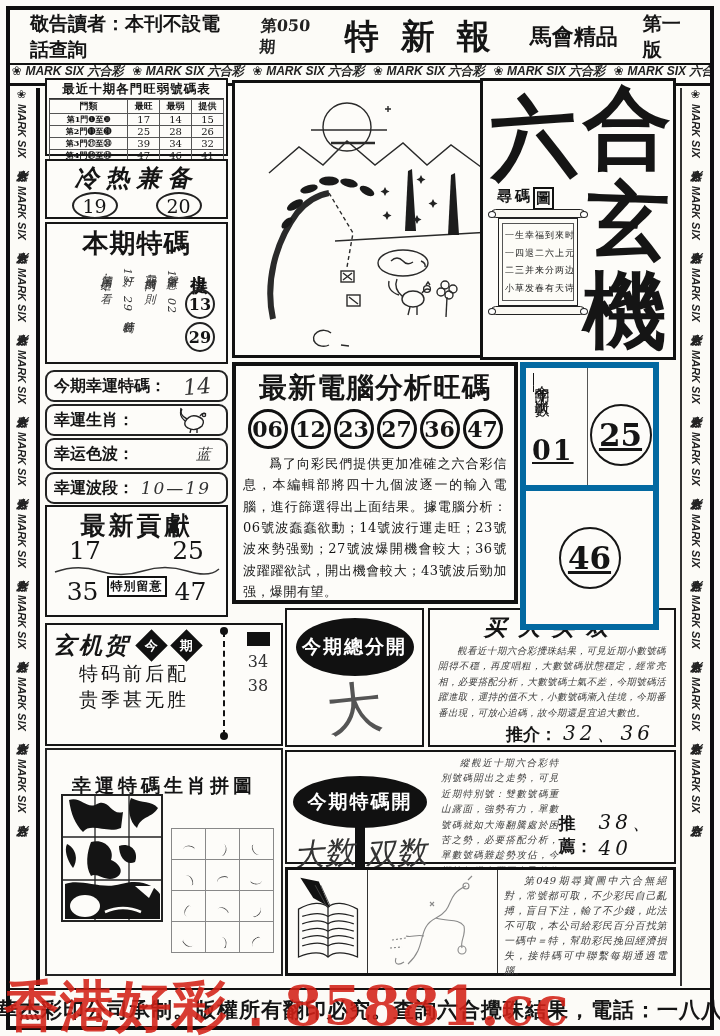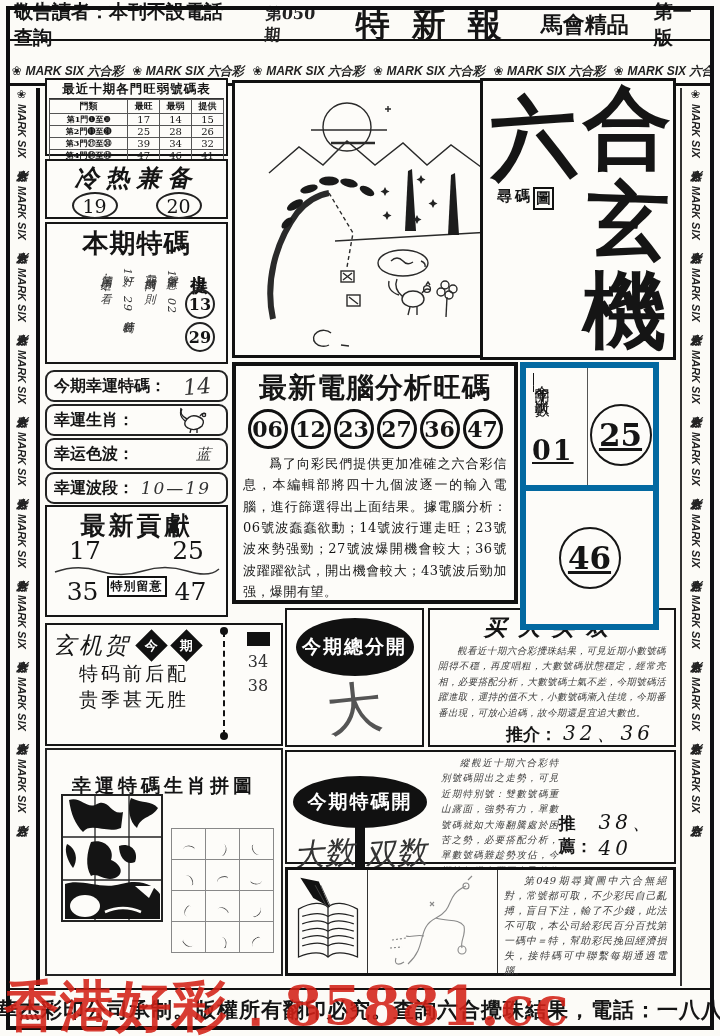--- a/index.html
+++ b/index.html
@@ -5,22 +5,22 @@
   * { margin:0; padding:0; box-sizing:border-box; }
   html,body { background:#e8e6e1; }
   .page {
     position:relative; width:720px; height:1036px; margin:0 auto;
     background:#fcfbf7; color:#151515; overflow:hidden;
     font-family:"DejaVu Serif","Liberation Serif",serif;
   }
   .frame { position:absolute; inset:6px; border:4px solid #0e0e0e; pointer-events:none; z-index:30; }
 
   
-  .header { position:absolute; left:10px; top:10px; width:700px; height:31px;
-    border-bottom:2px solid #111; display:flex; align-items:center; padding:0 4px; gap:25px; }
+  .header { position:absolute; left:10px; top:10px; width:700px; height:55px;
+    border-bottom:2px solid #111; display:flex; align-items:center; padding:0 20px; gap:25px; }
   .notice { font-size:19px; font-weight:700; }
   .issue  { font-size:16px; font-weight:700; color:#222; transform:skewX(-4deg); }
   .masthead { font-size:34px; font-weight:900; letter-spacing:22px; margin-left:6px; white-space:nowrap; }
   .tagline { font-size:22px; font-weight:700; margin-left:-8px; white-space:nowrap; }
   .edition { font-size:19px; font-weight:700; margin-left:auto; }
 
   
   .hstrip { position:absolute; left:10px; top:59px; width:700px; height:27px;
     border-bottom:3px solid #111; overflow:hidden; white-space:nowrap;
     display:flex; align-items:center; padding-left:2px;
@@ -74,21 +74,21 @@
   .co-title { font-size:25px; font-weight:900; text-align:center; letter-spacing:3px; }
   .co-top { display:flex; justify-content:space-between; padding:0 16px; font-size:25px; margin-top:-6px; }
   .co-wave { display:block; margin:-2px auto 0; }
   .co-bot { display:flex; align-items:center; justify-content:center; gap:8px; }
   .co-bot .n { font-size:25px; }
   .badge { font-size:12px; font-weight:900; border:2px solid #111; padding:0 2px;
     letter-spacing:1px; margin-top:-10px; background:#fff; }
 
   .box-mystery { left:1px; top:545px; width:238px; height:123px; padding:5px 6px; }
   .my-titlerow { display:flex; align-items:center; gap:6px; }
-  .my-pre { font-size:23px; font-weight:400; font-style:italic; letter-spacing:3px; }
+  .my-pre { font-size:23px; font-weight:700; font-style:italic; letter-spacing:3px; }
   .dia { width:23px; height:23px; background:#111; transform:rotate(45deg); margin:0 3px;
     display:flex; align-items:center; justify-content:center; }
   .dia span { transform:rotate(-45deg); color:#fff; font-size:13px; font-weight:700; }
   .my-line { font-size:19px; letter-spacing:3px; margin-left:26px; line-height:1.35; }
   .my-divider { position:absolute; left:176px; top:6px; bottom:8px; border-left:2px dashed #111; }
   .my-divider::before,.my-divider::after { content:""; position:absolute; left:-5px; width:8px; height:8px;
     border-radius:50%; background:#111; }
   .my-divider::before { top:-4px; } .my-divider::after { bottom:-4px; }
   .my-tips { position:absolute; left:190px; top:6px; width:42px; text-align:center; }
   .tip-tag { writing-mode:vertical-rl; background:#111; color:#fff; font-size:15px; font-weight:700;
@@ -535,20 +535,32 @@
     <div class="box-mystic">
       <span class="mchar m1">六</span>
       <span class="mchar m2">合</span>
       <span class="mchar m3">玄</span>
       <span class="mchar m4">機</span>
       <div class="seal">
         <span>尋</span>
           <span>碼</span>
         <span class="boxed">圖</span>
       </div>
+      <div class="scroll">
+        <div class="rod"></div>
+        <div class="scroll-body">
+          <div class="poem">
+              <div class="poem-line">一生幸福到來时</div>
+              <div class="poem-line">一四退二六上元</div>
+              <div class="poem-line">二三并来分两边</div>
+              <div class="poem-line">小草发春有天诗</div>
+            </div>
+        </div>
+        <div class="rod"></div>
+      </div>
     </div>
 
     <div class="appear" style="top:284px;">
       <div class="ap-left">
         <div class="ap-labels">
           <span>今年開</span>
           <span>出次數</span>
         </div>
         <div class="ap-index">01</div>
       </div>

